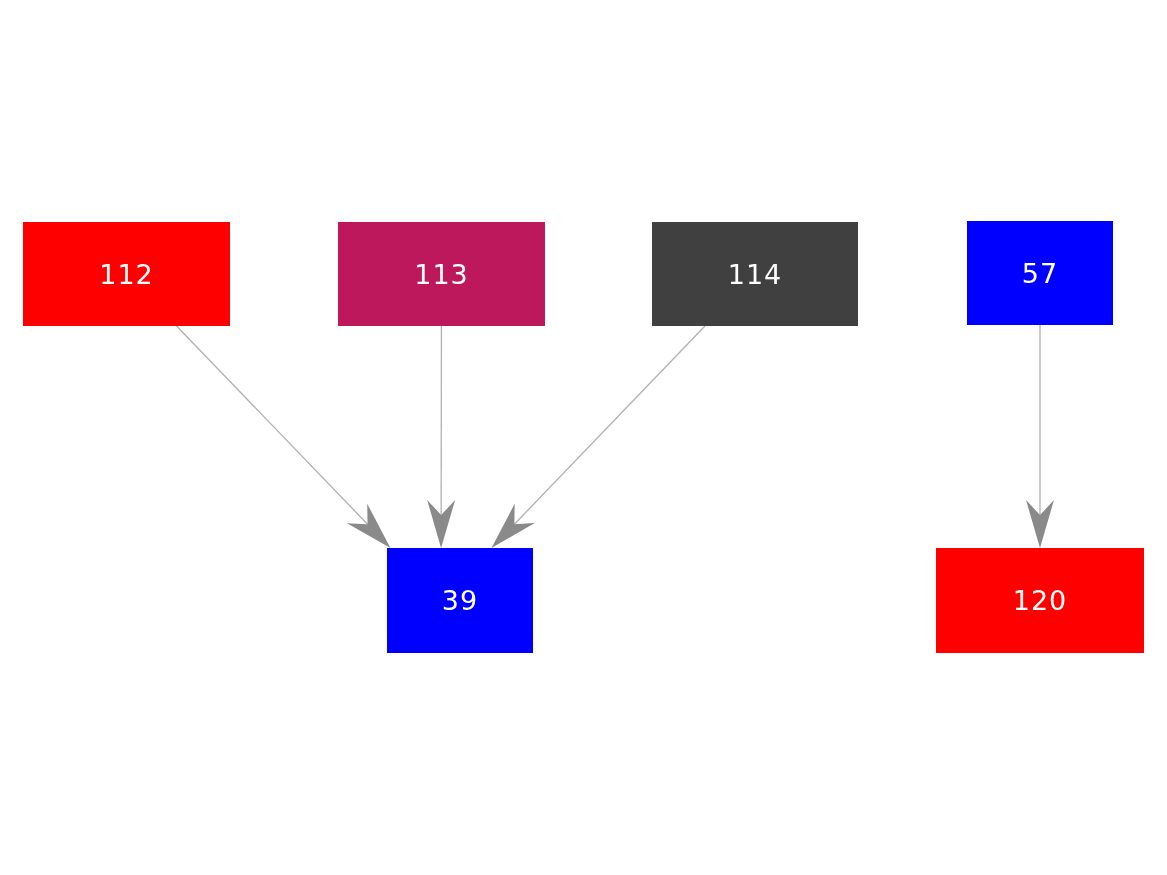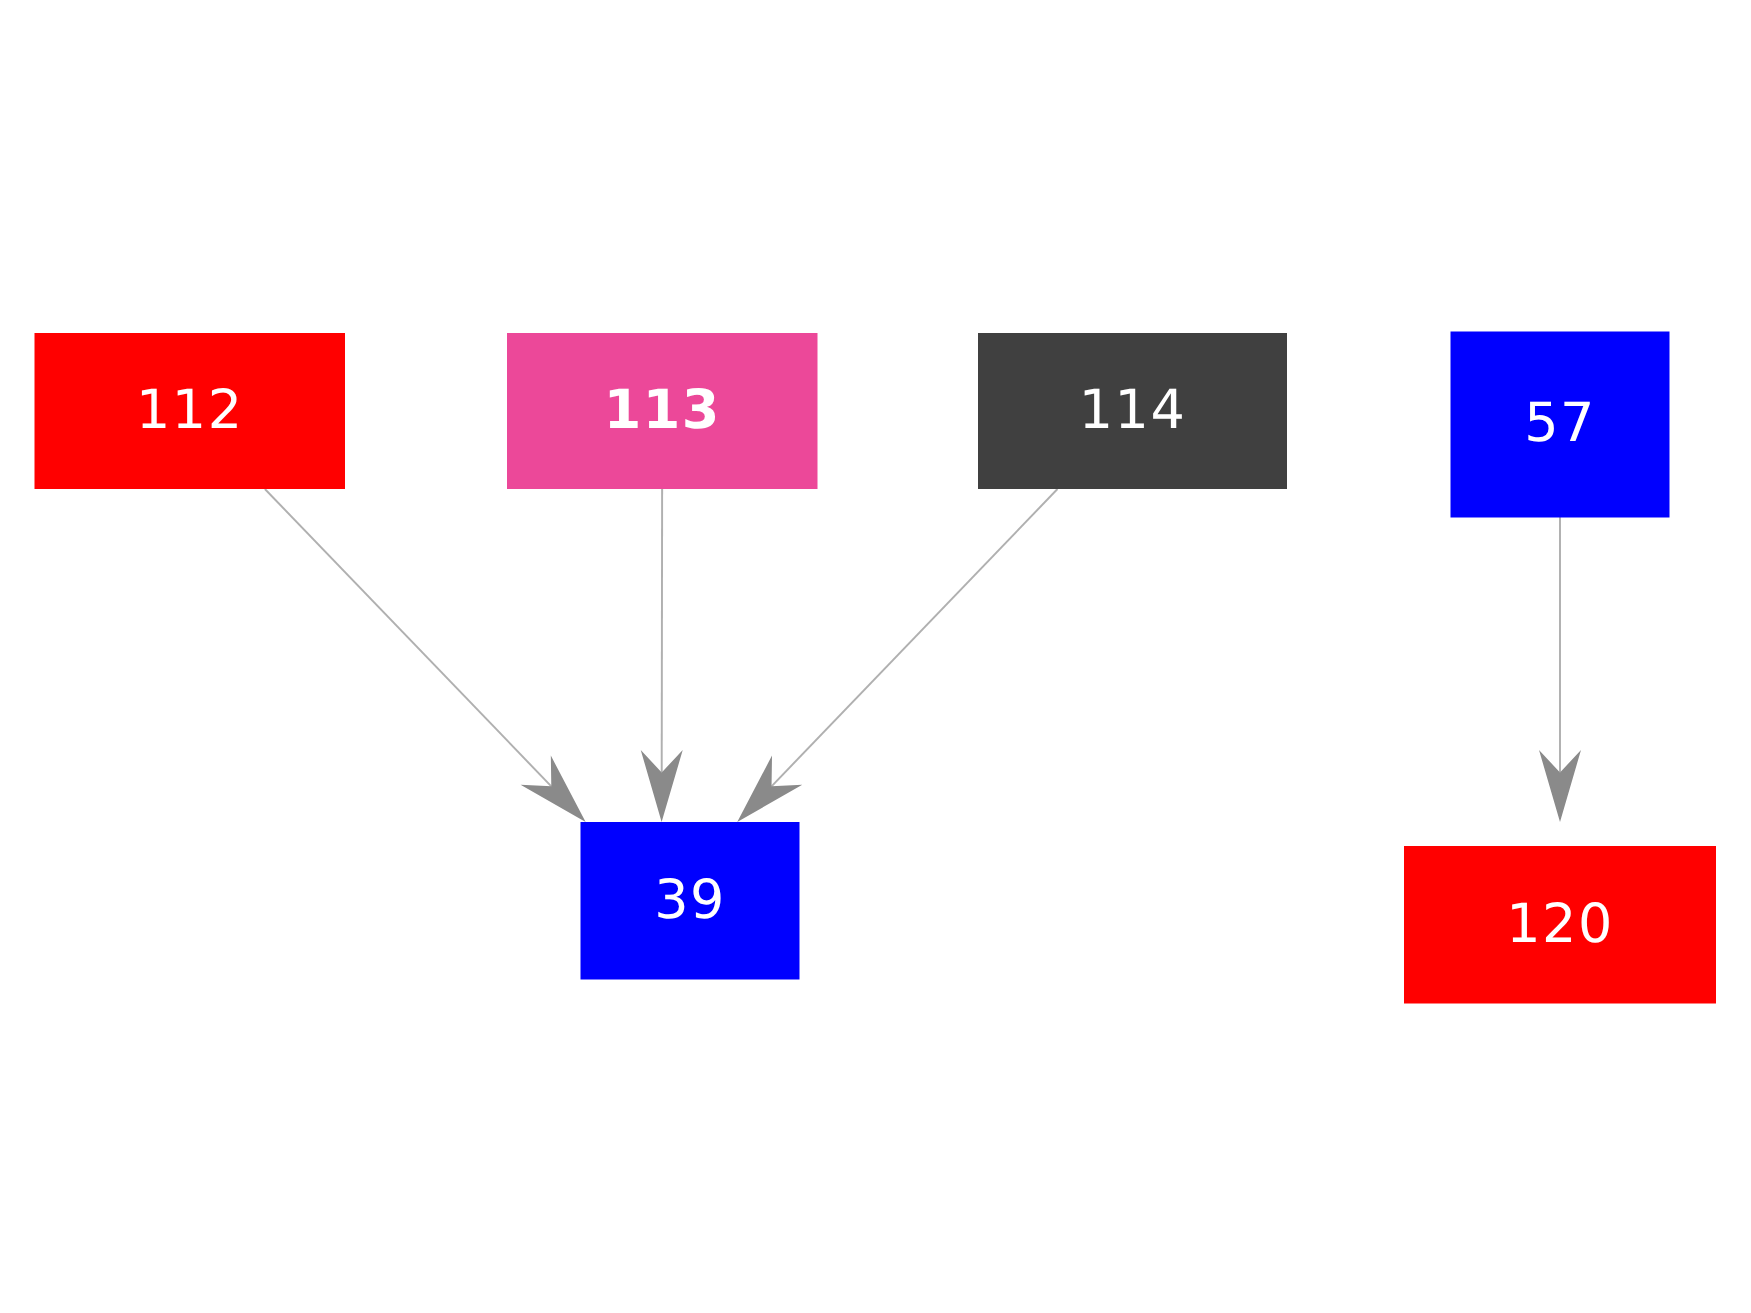--- a/index.html
+++ b/index.html
@@ -25,21 +25,21 @@
   }
   .graph-node {
     position: absolute;
     display: flex;
     align-items: center;
     justify-content: center;
     box-sizing: border-box;
   }
   .graph-node .node-label {
     color: #ffffff;
-    font-size: 36px;
+    font-size: 27px;
     line-height: 1;
     letter-spacing: 1px;
     user-select: none;
   }
 </style>
 </head>
 <body>
 
 <div id="canvas">
   <svg id="edges-layer" viewBox="0 0 1167 875" xmlns="http://www.w3.org/2000/svg">
@@ -57,29 +57,29 @@
       </g>
       <g>
         <line x1="1040" y1="325" x2="1040" y2="515" stroke="#b0b0b0" stroke-width="1.3"></line>
         <polygon points="1040,548 1054,500 1040,515 1026,500" fill="#8a8a8a"></polygon>
       </g>
     </svg>
   <div id="nodes-layer">
       <div class="graph-node" style="left: 23px; top: 222px; width: 207px; height: 104px; background: rgb(255, 0, 0);">
         <span class="node-label">112</span>
       </div>
-      <div class="graph-node" style="left: 338px; top: 222px; width: 207px; height: 104px; background: #ec4899; font-weight: bold;">
+      <div class="graph-node" style="left: 338px; top: 222px; width: 207px; height: 104px; background: #be185d;">
         <span class="node-label">113</span>
       </div>
       <div class="graph-node" style="left: 652px; top: 222px; width: 206px; height: 104px; background: #404040;">
         <span class="node-label">114</span>
       </div>
-      <div class="graph-node" style="left: 967px; top: 221px; width: 146px; height: 124px; background: rgb(0, 0, 255);">
+      <div class="graph-node" style="left: 967px; top: 221px; width: 146px; height: 104px; background: rgb(0, 0, 255);">
         <span class="node-label">57</span>
       </div>
       <div class="graph-node" style="left: 387px; top: 548px; width: 146px; height: 105px; background: rgb(0, 0, 255);">
         <span class="node-label">39</span>
       </div>
-      <div class="graph-node" style="left: 936px; top: 548px; width: 208px; height: 105px; background: rgb(255, 0, 0); margin-top: 16px;">
+      <div class="graph-node" style="left: 936px; top: 548px; width: 208px; height: 105px; background: rgb(255, 0, 0);">
         <span class="node-label">120</span>
       </div>
     </div>
 </div>
 
 </body></html>

